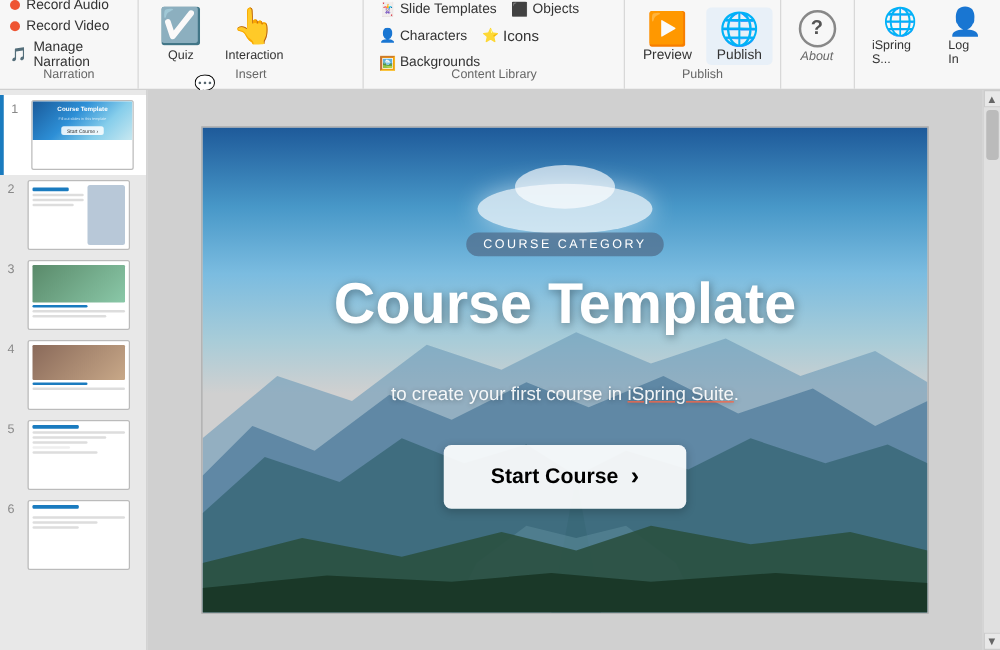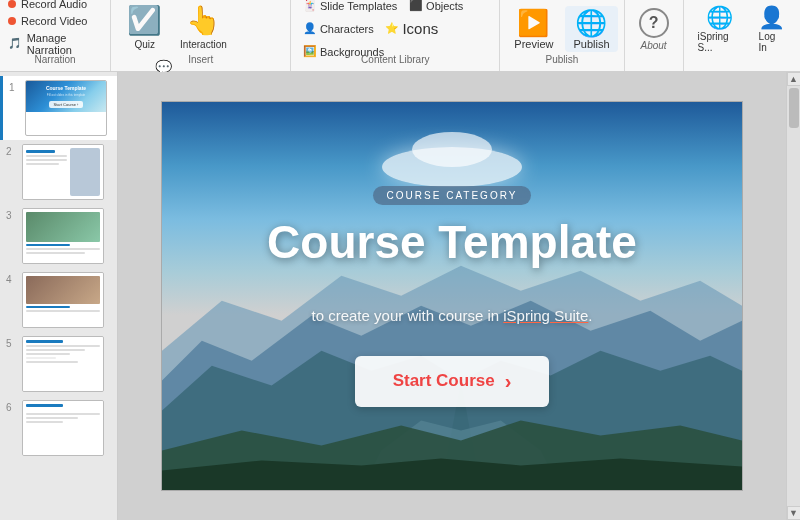--- a/index.html
+++ b/index.html
@@ -312,21 +312,21 @@
       font-size: 15px;
       color: rgba(255,255,255,0.92);
       text-align: center;
       line-height: 1.5;
       margin-bottom: 28px;
       text-shadow: 0 1px 4px rgba(0,0,0,0.3);
     }
     .slide-subtitle u { text-decoration: underline; text-decoration-color: #ff6644; }
     .start-btn {
       background: rgba(255,255,255,0.92);
-      color: #ef4444;
+      color: #000000;
       border: none;
       border-radius: 6px;
       padding: 14px 38px;
       font-size: 17px;
       font-weight: 600;
       cursor: pointer;
       display: flex;
       align-items: center;
       gap: 10px;
       box-shadow: 0 2px 8px rgba(0,0,0,0.2);
@@ -401,21 +401,21 @@
       <div class="cl-item">
         <span>⬛</span>
         <span style="font-size:11px;">Objects</span>
       </div>
       <div class="cl-item">
         <span>👤</span>
         <span style="font-size:11px;">Characters</span>
       </div>
       <div class="cl-item">
         <span>⭐</span>
-        <span style="font-size:15px;">Icons</span>
+        <span style="font-size:12px;">Icons</span>
       </div>
       <div class="cl-item">
         <span>🖼️</span>
         <span style="font-size:11px;">Backgrounds</span>
       </div>
     </div>
     <span class="section-bottom-label" style="font-size:10px; color:#666; text-align:center; width:100%;">Content Library</span>
   </div>
 
   <div class="preview-publish-section">
@@ -554,21 +554,21 @@
         <polygon points="0,280 0,240 80,220 160,235 240,215 300,230 360,210 440,225 520,215 582,230 582,280" fill="#2a5040" opacity="0.9"></polygon>
 
         <polygon points="0,280 0,260 100,250 200,255 280,248 360,255 460,248 582,256 582,280" fill="#1a3828" opacity="1"></polygon>
       </svg>
 
       <div class="slide-content">
         <div class="category-badge">COURSE CATEGORY</div>
         <div class="slide-title">Course Template</div>
         <div class="slide-subtitle">
           <br>
-          <span>to create your with course in</span>
+          <span>to create your first course in</span>
           <u style="text-decoration-color:#ff6644;text-align:right;">iSpring Suite</u><span>.</span>
         </div>
         <button class="start-btn">
           <span>Start Course</span>
           <span style="font-size:20px;">›</span>
         </button>
       </div>
     </div>
   </div>
 

